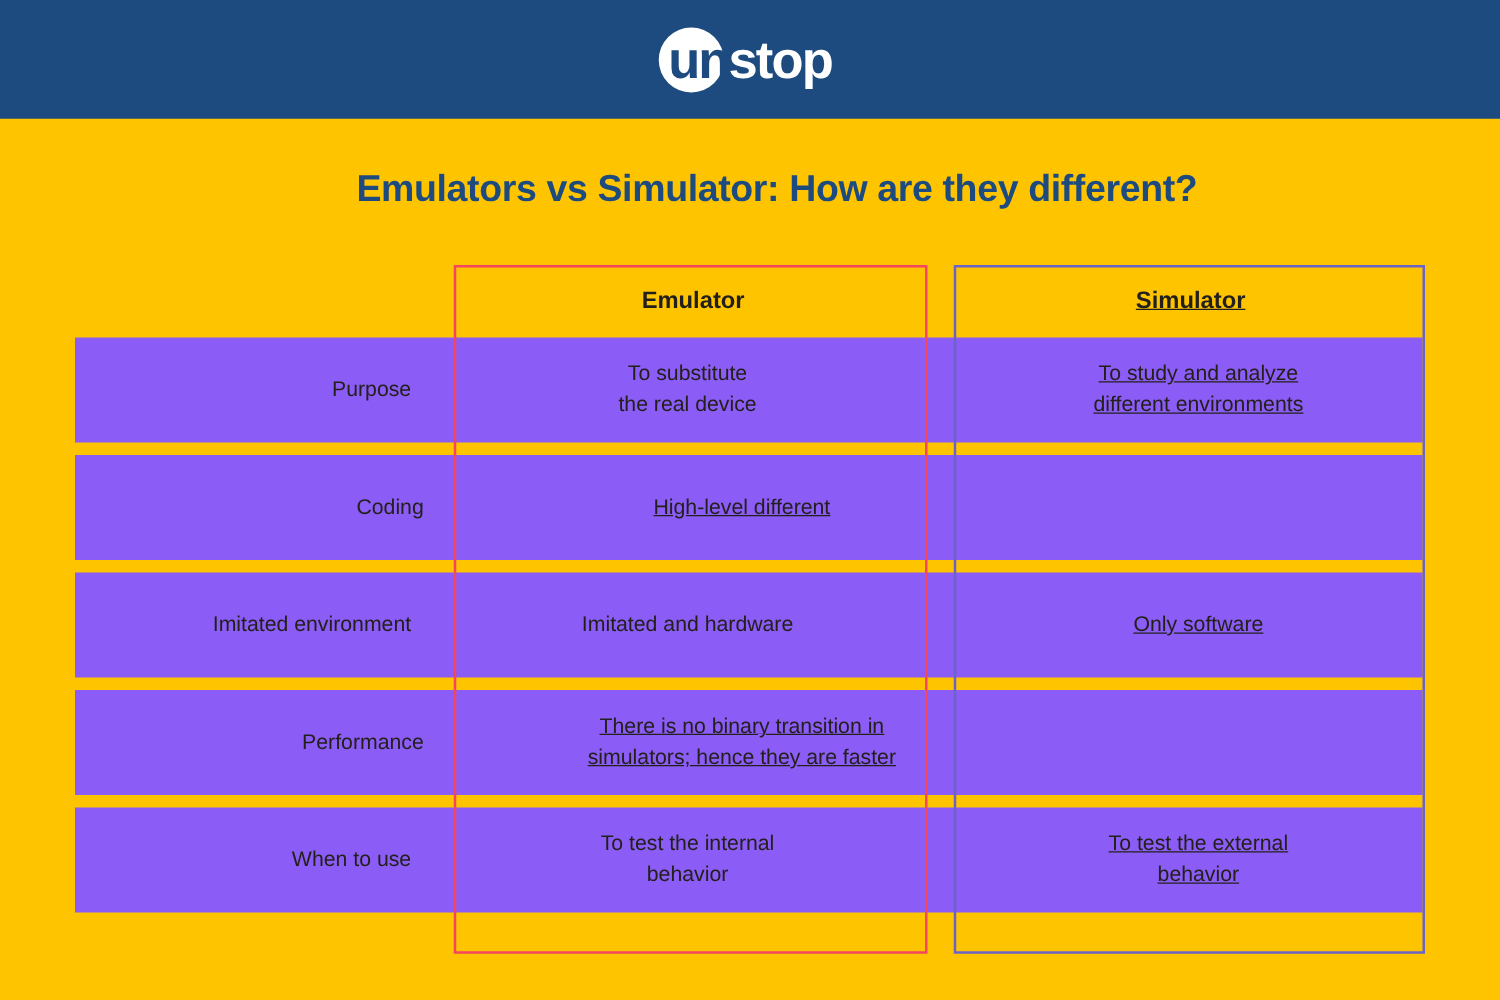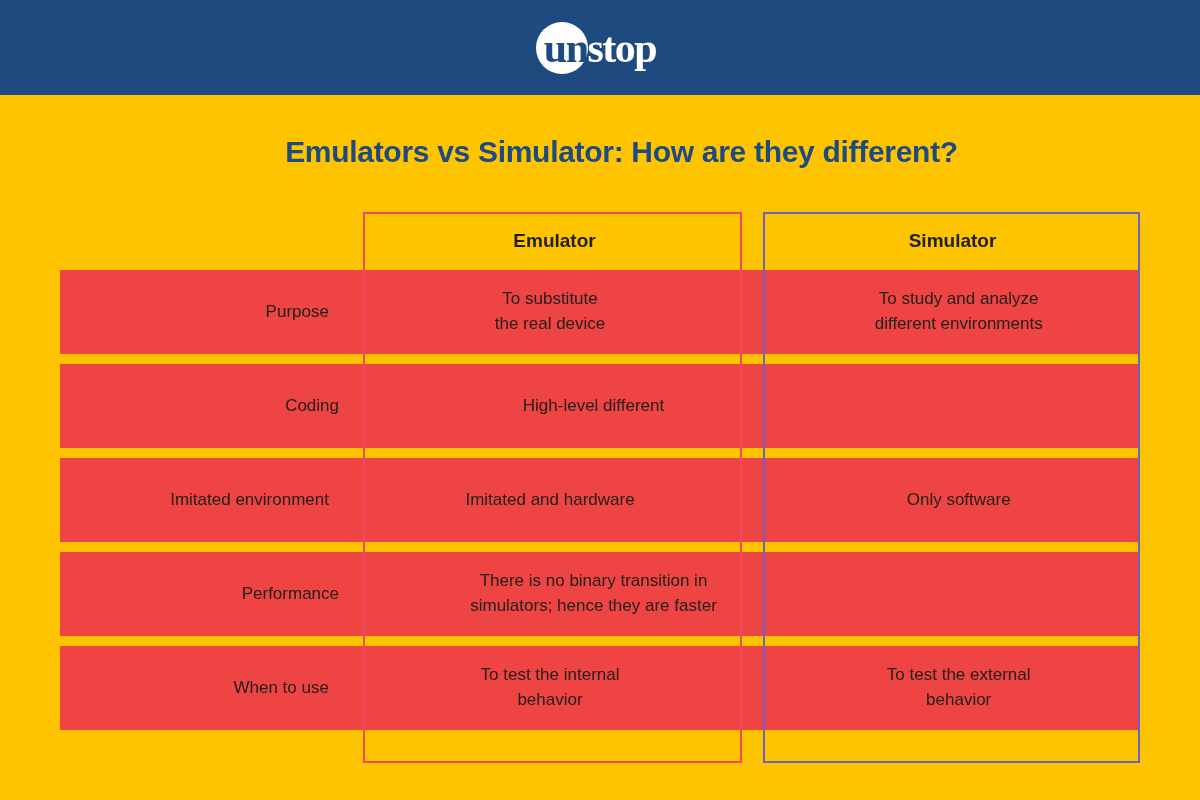--- a/index.html
+++ b/index.html
@@ -32,21 +32,20 @@
     display: flex;
     align-items: center;
     justify-content: center;
   }
 
   .logo {
     position: relative;
     display: flex;
     align-items: center;
     height: 52px;
-    font-family: Liberation Serif, serif;
   }
 
   .logo-circle {
     position: absolute;
     left: -8px;
     top: 50%;
     transform: translateY(-50%);
     width: 52px;
     height: 52px;
     border-radius: 50%;
@@ -119,21 +118,21 @@
   }
 
   .row.header-row {
     height: 58px;
     background: transparent;
     margin-bottom: 0;
   }
 
   .row.data-row {
     height: 84px;
-    background: #ef4444;
+    background: #8b5cf6;
     margin-bottom: 10px;
     gap: 12px;
   }
 
   .cell {
     display: flex;
     align-items: center;
     justify-content: center;
     text-align: center;
     font-size: 17px;
@@ -153,20 +152,21 @@
     padding: 0 14px;
   }
 
   .cell-gap {
     width: 21px;
   }
 
   .cell-simulator {
     width: 371px;
     padding: 1px 14px;
+    text-decoration: underline;
   }
 
   .header-row .cell {
     font-weight: bold;
     font-size: 19px;
     color: #23201C;
   }
 </style>
 </head>
 <body>

